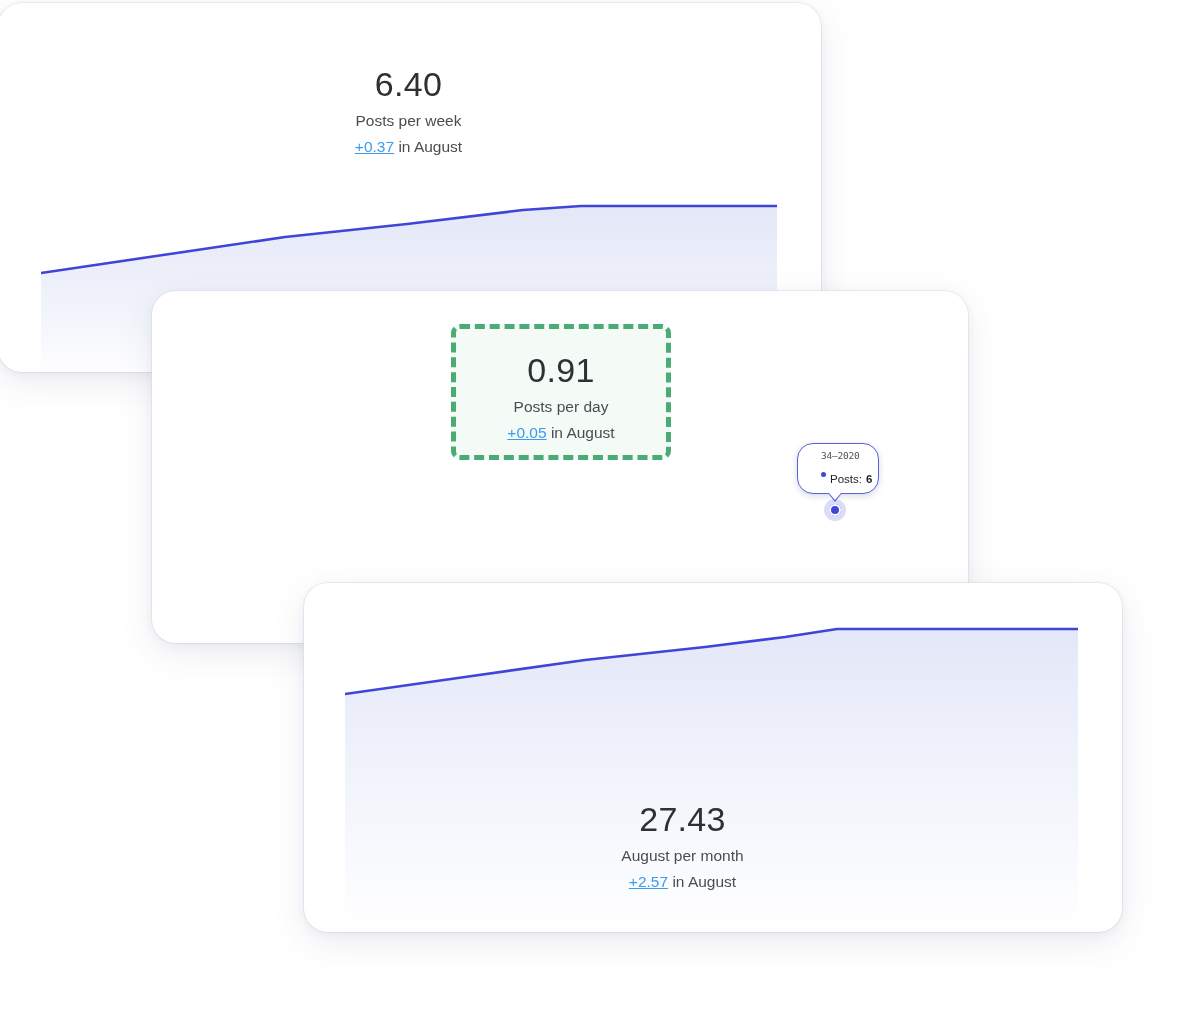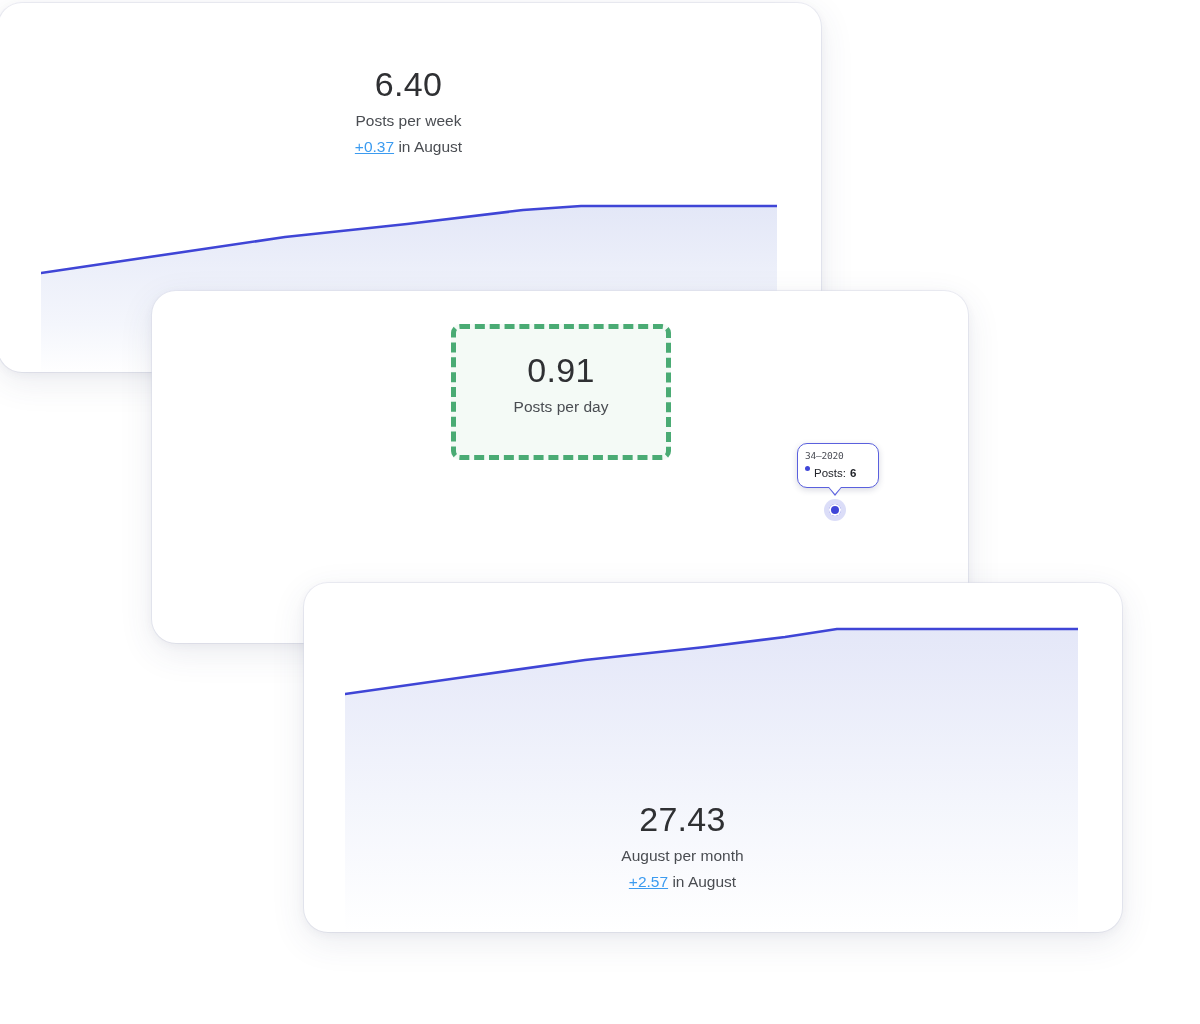--- a/index.html
+++ b/index.html
@@ -72,37 +72,37 @@
   .chart svg{display:block;width:100%;height:100%;}
 
   
   #tooltip{
     position:absolute;
     left:797px;top:443px;
     width:82px;
     box-sizing:border-box;
     background:#ffffff;
     border:1px solid #5a60de;
-    border-radius:10px;
-    padding:5px 7px 6px 7px;
+    border-radius:16px;
+    padding:5px 7px 6px 23px;
     box-shadow:0 2px 6px rgba(40,44,90,.18);
     z-index:40;
   }
   #tooltip .tt-title{
     font-family:"DejaVu Sans Mono","Liberation Mono",monospace;
     font-size:9.5px;
     color:#4d4f57;
     line-height:13px;
     letter-spacing:-.2px;
     white-space:nowrap;
   }
   #tooltip .tt-row{
     display:flex;align-items:flex-start;gap:4px;
     font-size:11.5px;color:#23252b;line-height:15px;
-    white-space:nowrap;margin-top:4px;
+    white-space:nowrap;margin-top:10px;
   }
   #tooltip .tt-dot{
     width:5px;height:5px;border-radius:50%;
     background:#4046d8;flex:0 0 auto;
   }
   #tooltip .tt-val{font-weight:bold;}
   #tooltip .tt-arrow{
     position:absolute;left:31px;bottom:-7px;
     width:12px;height:7px;
     background:#ffffff;
@@ -163,20 +163,23 @@
     
 
     
   </div>
 
   <div id="highlight-box"></div>
 
   <div class="stat" id="stat-day">
     <div class="value">0.91</div>
     <div class="label">Posts per day</div>
+    <div class="delta">
+      <span class="up">+0.05</span><span> in August</span>
+    </div>
   </div>
 
   <div id="hover-marker"></div>
 
   <div id="tooltip">
     <div class="tt-title">34–2020</div>
     <div class="tt-row">
       <span class="tt-dot"></span>
       <span>Posts:</span>
       <span class="tt-val">6</span>

